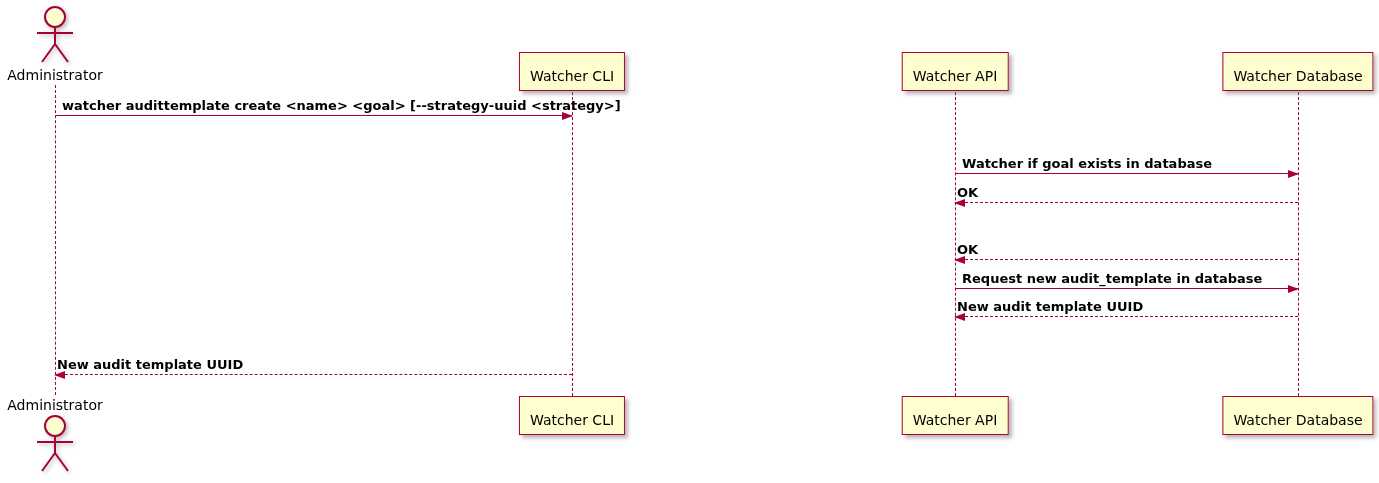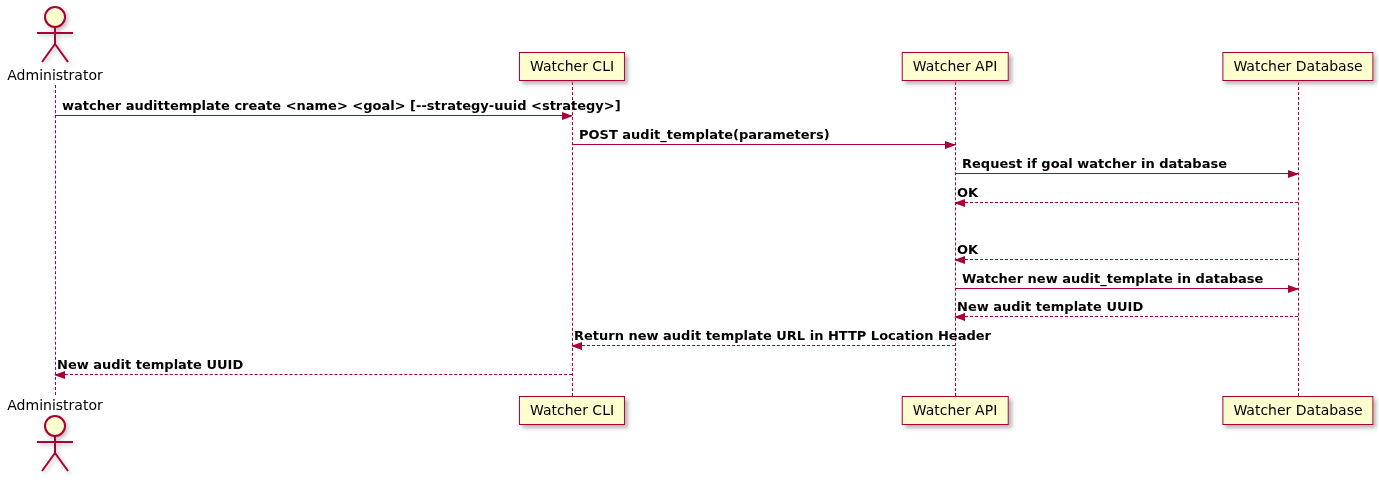--- a/index.html
+++ b/index.html
@@ -10,21 +10,21 @@
     font-family:"DejaVu Sans","Liberation Sans",sans-serif;
     color:#000;
     overflow:hidden;
   }
   
   .lifeline{position:absolute;width:0;border-left:1px dashed #A80036;}
   
   .participant{
     position:absolute;transform:translateX(-50%);
     background:#FEFECE;border:1.6px solid #A80036;
-    padding:5px 10px 6px 10px;font-size:14px;white-space:nowrap;
+    padding:15px 10px 6px 10px;font-size:14px;white-space:nowrap;
     box-shadow:3px 3px 4px rgba(120,120,120,.55);
   }
   
   .actor-figure{position:absolute;filter:drop-shadow(2.5px 2.5px 2px rgba(120,120,120,.5));}
   .actor-figure svg line{stroke:#A80036;stroke-width:2;}
   .actor-figure svg circle{fill:#FEFECE;stroke:#A80036;stroke-width:2;}
   .actor-label{position:absolute;transform:translateX(-50%);font-size:14px;white-space:nowrap;}
   
   .msg{position:absolute;height:16px;font-weight:bold;}
   .msg .line{position:absolute;display:block;left:0;right:0;bottom:0;border-top:1px solid #A80036;}
@@ -61,62 +61,52 @@
   <div class="participant" style="left:572px;top:52px;">Watcher CLI</div>
   <div class="participant" style="left:955px;top:52px;">Watcher API</div>
   <div class="participant" style="left:1298px;top:52px;">Watcher Database</div>
 
   <div class="msg right solid" style="left:55px;top:100px;width:517px;">
     <span class="msg-label">watcher audittemplate create &lt;name&gt; &lt;goal&gt; [--strategy-uuid &lt;strategy&gt;]</span>
     <i class="line"></i>
     <i class="head-right"></i>
   </div>
 
-  <div class="msg right solid" style="left:572px;top:129px;width:383px;">
-    <span class="msg-label">POST audit_template(parameters)</span>
-    <i class="line"></i>
-    <i class="head-right"></i>
-  </div>
 
   <div class="msg right solid" style="left:955px;top:158px;width:343px;">
-    <span class="msg-label">Request if goal watcher in database</span>
+    <span class="msg-label">Watcher if goal exists in database</span>
     <i class="line"></i>
     <i class="head-right"></i>
   </div>
 
   <div class="msg left dashed" style="left:955px;top:187px;width:343px;">
     <span class="msg-label">OK</span>
     <i class="line"></i>
     <i class="head-left"></i>
   </div>
 
 
   <div class="msg left dashed" style="left:955px;top:244px;width:343px;">
     <span class="msg-label">OK</span>
     <i class="line"></i>
     <i class="head-left"></i>
   </div>
 
   <div class="msg right solid" style="left:955px;top:273px;width:343px;">
-    <span class="msg-label">Watcher new audit_template in database</span>
+    <span class="msg-label">Request new audit_template in database</span>
     <i class="line"></i>
     <i class="head-right"></i>
   </div>
 
   <div class="msg left dashed" style="left:955px;top:301px;width:343px;">
     <span class="msg-label">New audit template UUID</span>
     <i class="line"></i>
     <i class="head-left"></i>
   </div>
 
-  <div class="msg left dashed" style="left:572px;top:330px;width:383px;">
-    <span class="msg-label">Return new audit template URL in HTTP Location Header</span>
-    <i class="line"></i>
-    <i class="head-left"></i>
-  </div>
 
   <div class="msg left dashed" style="left:55px;top:359px;width:517px;">
     <span class="msg-label">New audit template UUID</span>
     <i class="line"></i>
     <i class="head-left"></i>
   </div>
 
   <div class="participant" style="left:572px;top:396px;">Watcher CLI</div>
   <div class="participant" style="left:955px;top:396px;">Watcher API</div>
   <div class="participant" style="left:1298px;top:396px;">Watcher Database</div>

